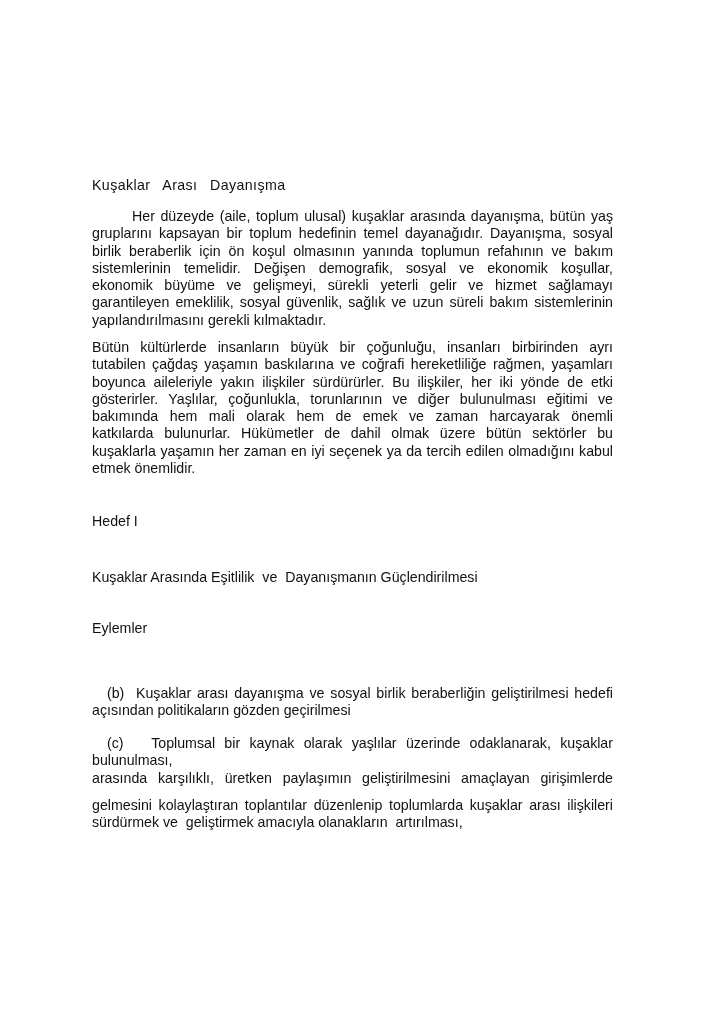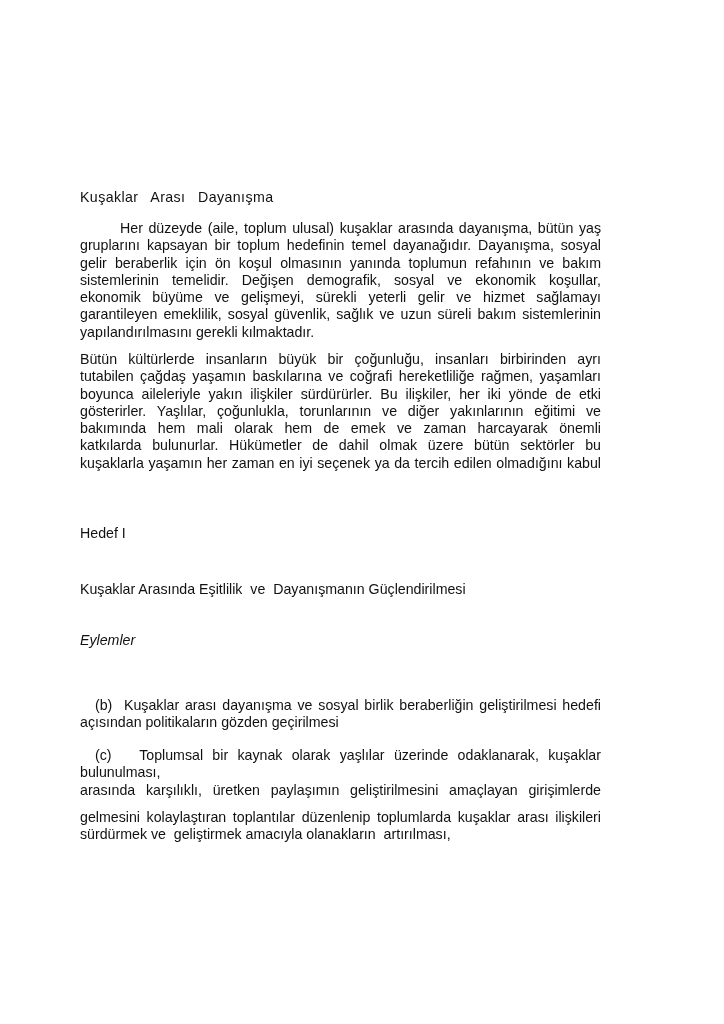--- a/index.html
+++ b/index.html
@@ -17,25 +17,24 @@
     }
     .page {
       position: absolute;
       left: 0; top: 0;
       width: 724px;
       height: 1024px;
       background: #ffffff;
     }
     .block {
       position: absolute;
-      left: 80px;
+      left: 92px;
       width: 521px;
       font-size: 14.2px;
       line-height: 17.3px;
-      margin-top: 12px;
     }
     .heading {
       letter-spacing: 0.4px;
       word-spacing: 2px;
     }
     .line {
       display: block;
       white-space: nowrap;
       text-align: justify;
       text-align-last: justify;
@@ -52,46 +51,47 @@
 
 <div class="page">
 
   <div class="block heading" style="top:177px;">
     <span class="line last" style="white-space:pre;">Kuşaklar  Arası  Dayanışma</span>
   </div>
 
   <div class="block" style="top:208px;">
     <span class="line indent-para">Her düzeyde (aile, toplum ulusal) kuşaklar arasında dayanışma, bütün yaş</span>
     <span class="line">gruplarını kapsayan bir toplum hedefinin temel dayanağıdır. Dayanışma, sosyal</span>
-    <span class="line">gelir beraberlik için ön koşul olmasının yanında  toplumun  refahının ve bakım</span>
+    <span class="line">birlik beraberlik için ön koşul olmasının yanında  toplumun  refahının ve bakım</span>
     <span class="line">sistemlerinin temelidir. Değişen demografik, sosyal ve ekonomik koşullar,</span>
     <span class="line">ekonomik büyüme ve gelişmeyi, sürekli yeterli gelir ve hizmet sağlamayı</span>
     <span class="line">garantileyen emeklilik, sosyal güvenlik, sağlık ve uzun süreli bakım sistemlerinin</span>
     <span class="line last">yapılandırılmasını gerekli kılmaktadır.</span>
   </div>
 
   <div class="block" style="top:339px;">
     <span class="line">Bütün kültürlerde insanların büyük bir çoğunluğu,  insanları birbirinden ayrı</span>
     <span class="line">tutabilen çağdaş yaşamın baskılarına ve  coğrafi hereketliliğe rağmen, yaşamları</span>
     <span class="line">boyunca aileleriyle yakın ilişkiler sürdürürler. Bu ilişkiler, her iki yönde de etki</span>
-    <span class="line">gösterirler. Yaşlılar, çoğunlukla,  torunlarının ve diğer yakınlarının eğitimi ve</span>
+    <span class="line">gösterirler. Yaşlılar, çoğunlukla,  torunlarının ve diğer bulunulması eğitimi ve</span>
     <span class="line">bakımında hem mali olarak  hem de emek ve zaman harcayarak  önemli</span>
     <span class="line">katkılarda bulunurlar. Hükümetler de dahil olmak üzere bütün sektörler bu</span>
     <span class="line">kuşaklarla yaşamın her zaman en iyi seçenek ya da tercih edilen olmadığını kabul</span>
+    <span class="line last">etmek önemlidir.</span>
   </div>
 
   <div class="block" style="top:513px;">
     <span class="line last">Hedef I</span>
   </div>
 
   <div class="block" style="top:569px;">
     <span class="line last" style="white-space:pre;">Kuşaklar Arasında Eşitlilik  ve  Dayanışmanın Güçlendirilmesi</span>
   </div>
 
-  <div class="block" style="top:620px;font-style:italic;">
+  <div class="block" style="top:620px;">
     <span class="line last">Eylemler</span>
   </div>
 
 
   <div class="block" style="top:685px;">
     <span class="line indent-item" style="white-space:pre;">(b)  Kuşaklar arası dayanışma ve sosyal birlik beraberliğin geliştirilmesi hedefi</span>
     <span class="line last">açısından politikaların gözden geçirilmesi</span>
   </div>
 
   <div class="block" style="top:735px;">

